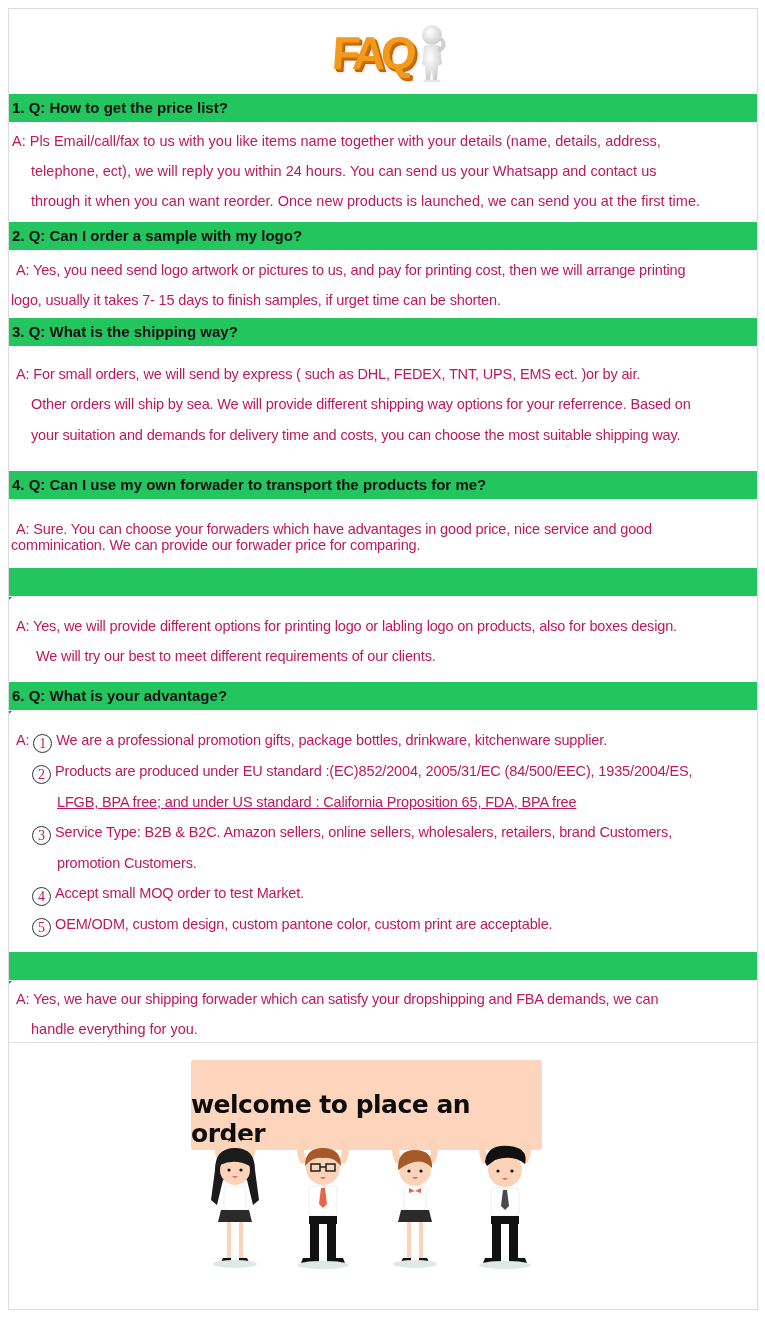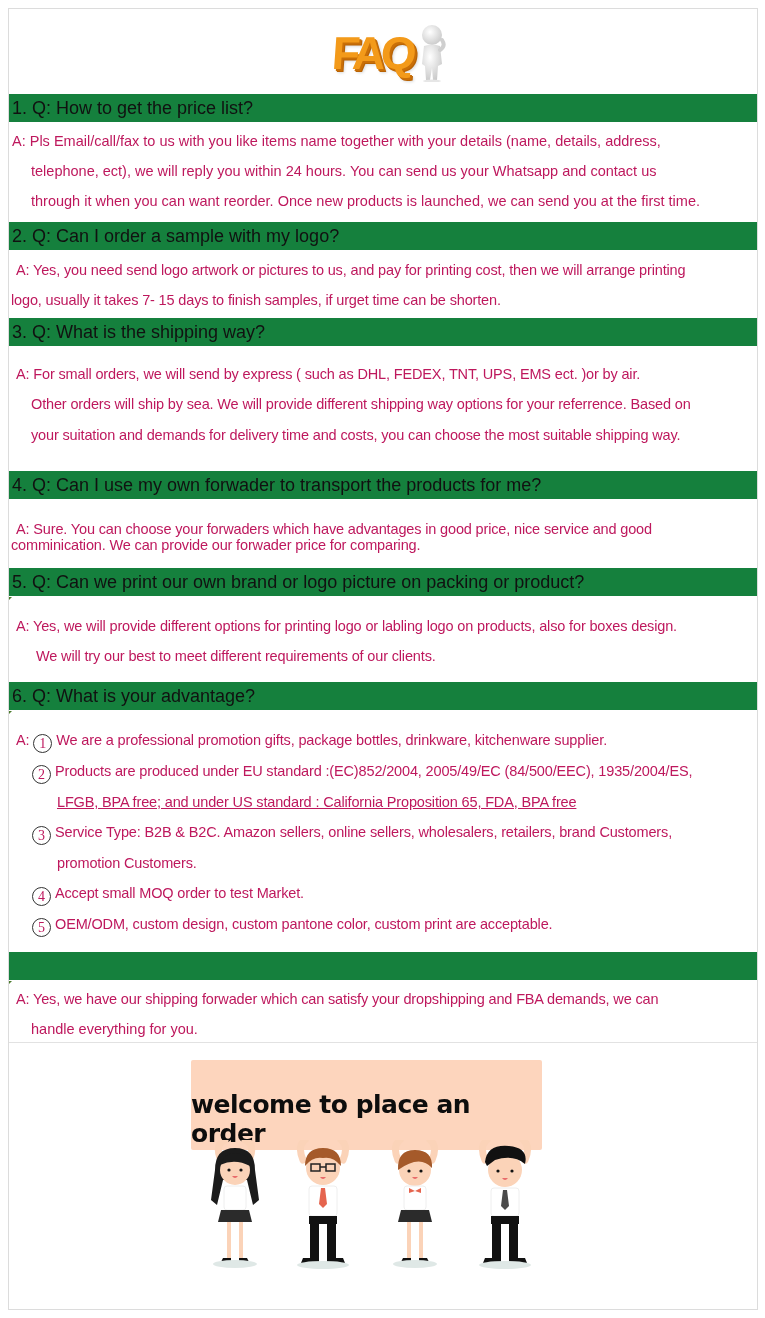--- a/index.html
+++ b/index.html
@@ -20,22 +20,22 @@
       font-family: "Liberation Sans", sans-serif; font-weight: 900;
       font-size: 46px; letter-spacing: -5px; color: #f39a1a;
       text-shadow: 2px 2px 0 #c96f08, 3px 3px 0 #b86306, 4px 4px 3px rgba(0,0,0,0.15);
       transform: skewX(-4deg);
       line-height: 46px;
     }
     .faq-figure { position: absolute; left: 86px; top: 2px; width: 30px; height: 58px; }
 
     .q-bar {
       position: absolute; left: 9px; width: 748px; height: 28px;
-      background: #15803d;
-      font-weight: normal; font-size: 18px; color: #111;
+      background: #22c55e;
+      font-weight: bold; font-size: 15px; color: #111;
       padding-left: 3px; line-height: 28px;
     }
     .q-bar .corner {
       position: absolute; left: 0; bottom: -4px; width: 0; height: 0;
       border-left: 3px solid #4a7a2a; border-bottom: 3px solid transparent;
     }
     .ans-line {
       position: absolute; font-size: 14.5px; color: #be185d; white-space: nowrap;
       line-height: 18px;
     }
@@ -100,36 +100,35 @@
 <div class="ans-line narrow" style="left:31px; top:395px;">Other orders will ship by sea. We will provide different shipping way options for your referrence. Based on</div>
 <div class="ans-line narrow" style="left:31px; top:426px;">your suitation and demands for delivery time and costs, you can choose the most suitable shipping way.</div>
 
 <div class="q-bar" style="top:471px;">
   <span>4. Q: Can I use my own forwader to transport the products for me?</span>
 </div>
 <div class="ans-line narrow" style="left:16px; top:520px;">A: Sure. You can choose your forwaders which have advantages in good price, nice service and good</div>
 <div class="ans-line narrow" style="left:11px; top:536px;">comminication. We can provide our forwader price for comparing.</div>
 
 <div class="q-bar" style="top:568px;">
-  <span>5. Q: Can we print our own brand or logo picture on packing or product?</span>
   <span class="corner"></span>
 </div>
 <div class="ans-line narrow" style="left:16px; top:617px;">A: Yes, we will provide different options for printing logo or labling logo on products, also for boxes design.</div>
 <div class="ans-line narrow" style="left:36px; top:647px;">We will try our best to meet different requirements of our clients.</div>
 
 <div class="q-bar" style="top:682px;">
   <span>6. Q: What is your advantage?</span>
   <span class="corner"></span>
 </div>
 <div class="ans-line narrow" style="left:16px; top:731px;">
   <span>A:</span>
   <span class="circ">1</span><span>We are a professional promotion gifts, package bottles, drinkware, kitchenware supplier.</span>
 </div>
 <div class="ans-line narrow" style="left:32px; top:762px;">
-  <span class="circ">2</span><span>Products are produced under EU standard :(EC)852/2004, 2005/49/EC (84/500/EEC), 1935/2004/ES,</span>
+  <span class="circ">2</span><span>Products are produced under EU standard :(EC)852/2004, 2005/31/EC (84/500/EEC), 1935/2004/ES,</span>
 </div>
 <div class="ans-line narrow" style="left:57px; top:793px;text-decoration:underline;">LFGB, BPA free; and under US standard : California Proposition 65, FDA, BPA free</div>
 <div class="ans-line narrow" style="left:32px; top:823px;">
   <span class="circ">3</span><span>Service Type: B2B &amp; B2C. Amazon sellers, online sellers, wholesalers, retailers, brand Customers,</span>
 </div>
 <div class="ans-line narrow" style="left:57px; top:854px;">promotion Customers.</div>
 <div class="ans-line narrow" style="left:32px; top:884px;">
   <span class="circ">4</span><span>Accept small MOQ order to test Market.</span>
 </div>
 <div class="ans-line narrow" style="left:32px; top:915px;">

